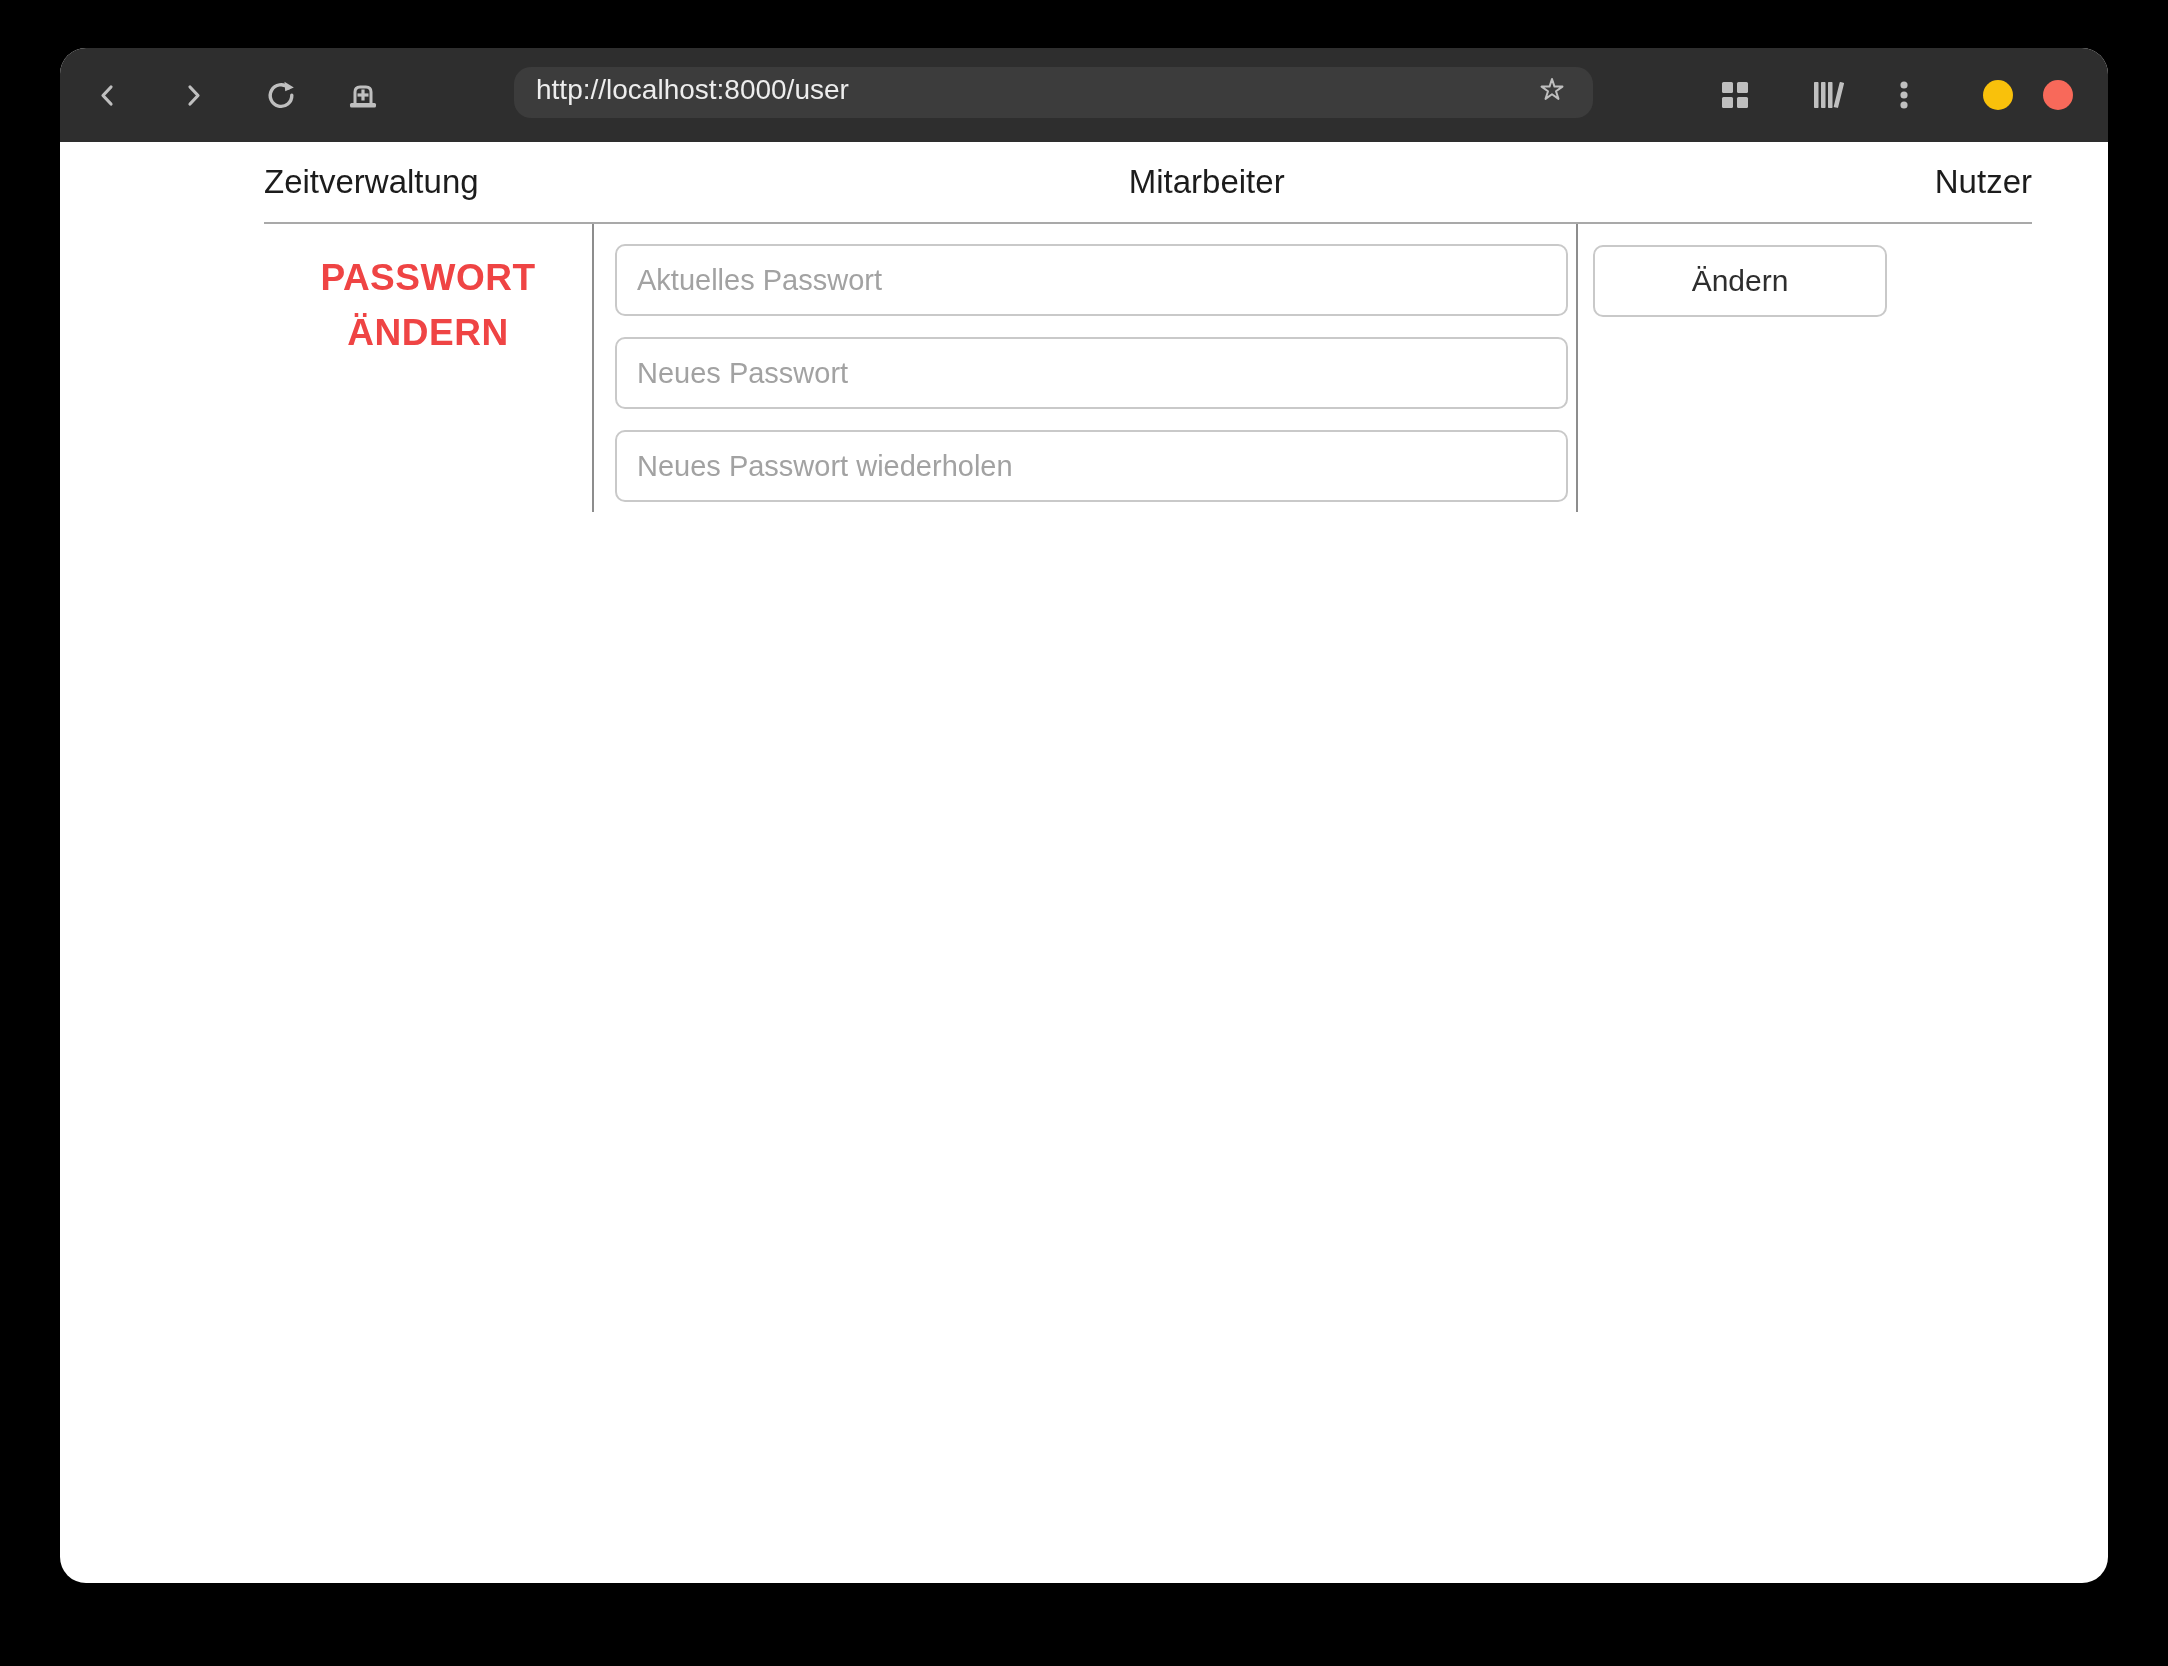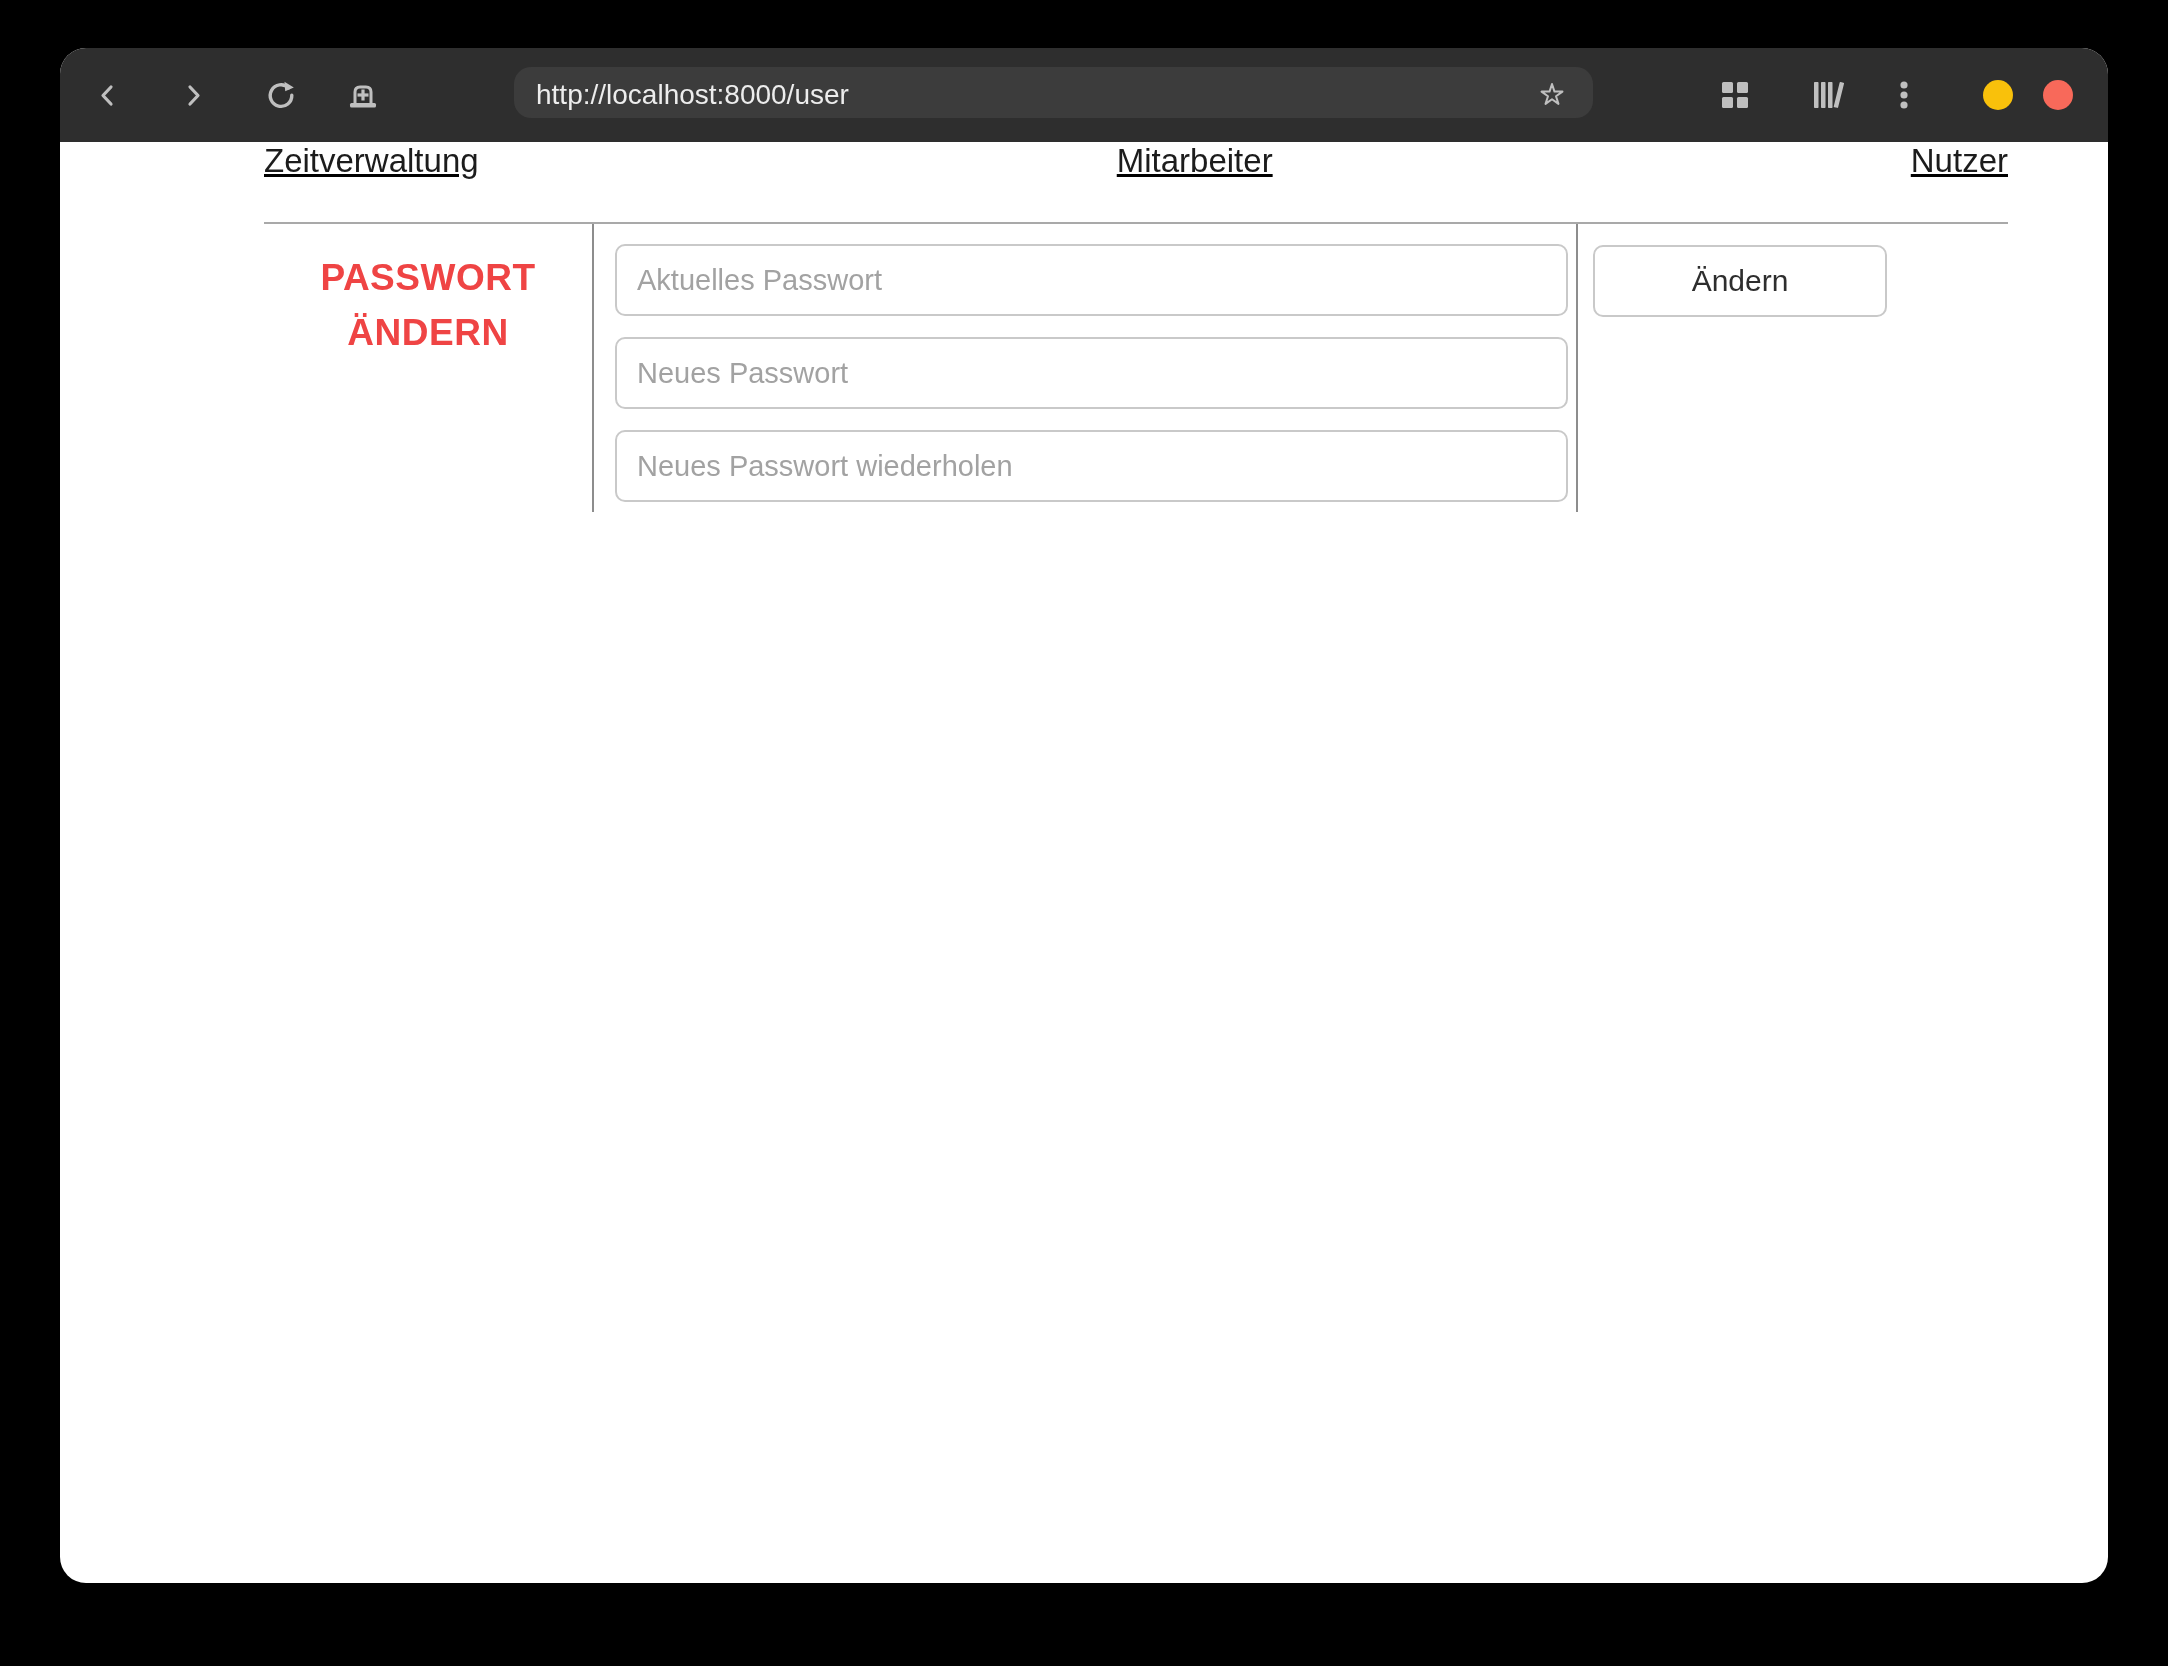--- a/index.html
+++ b/index.html
@@ -22,37 +22,37 @@
   .tbtn {
     position:absolute; top:0; height:94px; width:60px;
     display:flex; align-items:center; justify-content:center;
     background:none; border:none; cursor:pointer; color:inherit;
   }
   .tbtn svg { display:block; }
 
   .urlbar {
     position:absolute; left:454px; top:19px; width:1079px; height:51px;
     background:#3c3c3c; border-radius:17px;
-    display:flex; align-items:flex-start;
+    display:flex; align-items:flex-end;
     padding:0 16px 0 22px; box-sizing:border-box;
   }
   .url-text {
     flex:1; color:#ededed; font-size:28px; line-height:56px;
     white-space:nowrap; overflow:hidden;
   }
 
   .wc { position:absolute; top:32px; width:30px; height:30px; border-radius:50%; border:none; cursor:pointer; }
   .wc-min { left:1923px; background:#f9c10b; }
   .wc-close { left:1983px; background:#f8695a; }
 
   
   .nav {
-    margin:0 100px 0 204px; height:80px;
+    margin:0 76px 0 204px; height:80px;
     border-bottom:2px solid #a9a9a9;
-    display:flex; justify-content:space-between; align-items:flex-start;text-decoration:underline;
+    display:flex; justify-content:space-between; align-items:center;
   }
   .nav-link { font-size:33px; color:#1c1c1c; text-decoration:none; cursor:pointer; }
 
   
   .content { margin-left:204px; width:1672px; height:288px; display:flex; }
   .col-title { width:328px; box-sizing:border-box; padding-top:26px; text-align:center; }
   .page-title {
     font-size:37px; font-weight:bold; line-height:55px;
     letter-spacing:0.5px; color:#ef4444;
   }

